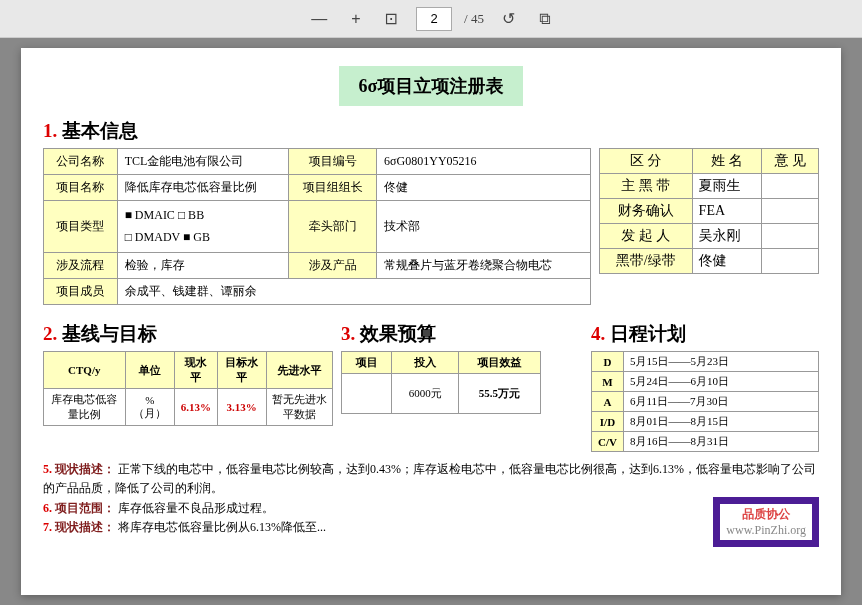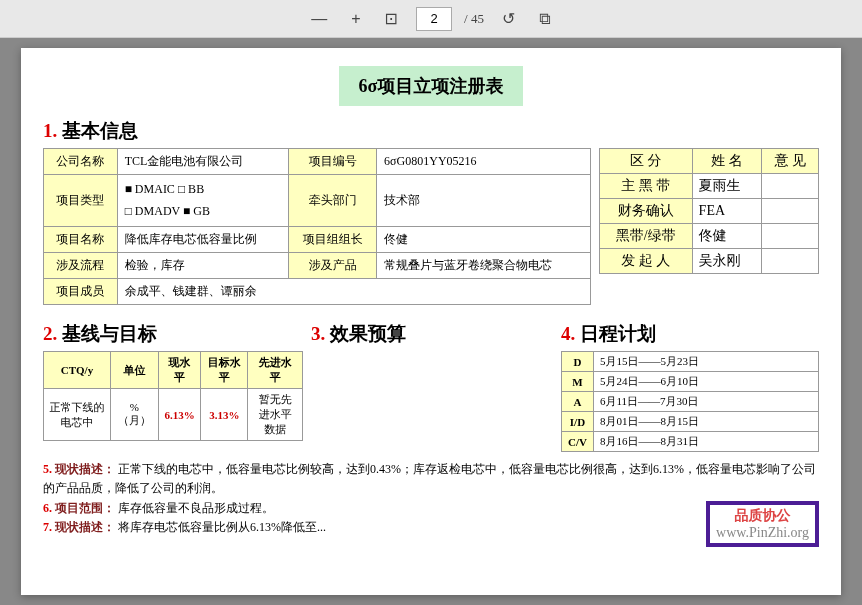--- a/index.html
+++ b/index.html
@@ -139,21 +139,21 @@
     .right-section {
       width: 220px;
     }
 
     
     .bottom-row {
       display: flex;
       gap: 8px;
       margin-bottom: 8px;
     }
-    .section2 { width: 260px; }
+    .section2 { width: 290px; }
     .section3 { width: 200px; }
     .section4 { flex: 1; padding-left: 42px; }
 
     .ctq-table {
       border-collapse: collapse;
       width: 100%;
     }
     .ctq-table td, .ctq-table th {
       border: 1px solid #999;
       padding: 3px 5px;
@@ -250,30 +250,30 @@
       <div class="left-section">
         <table class="info-table">
           <tbody>
               <tr>
             <td class="label-cell">公司名称</td>
             <td class="value-cell">TCL金能电池有限公司</td>
             <td class="label-cell">项目编号</td>
             <td class="value-cell">6σG0801YY05216</td>
           </tr>
           <tr>
+            <td class="label-cell">项目名称</td>
+            <td class="value-cell">降低库存电芯低容量比例</td>
+            <td class="label-cell">项目组组长</td>
+            <td class="value-cell">佟健</td>
+          </tr>
+          <tr>
             <td class="label-cell">项目类型</td>
             <td class="value-cell type-checkboxes">■ DMAIC □ BB<br>□ DMADV ■ GB</td>
             <td class="label-cell">牵头部门</td>
             <td class="value-cell">技术部</td>
-          </tr>
-          <tr>
-            <td class="label-cell">项目名称</td>
-            <td class="value-cell">降低库存电芯低容量比例</td>
-            <td class="label-cell">项目组组长</td>
-            <td class="value-cell">佟健</td>
           </tr>
           <tr>
             <td class="label-cell">涉及流程</td>
             <td class="value-cell">检验，库存</td>
             <td class="label-cell">涉及产品</td>
             <td class="value-cell">常规叠片与蓝牙卷绕聚合物电芯</td>
           </tr>
           <tr>
             <td class="label-cell">项目成员</td>
             <td class="value-cell" colspan="3">余成平、钱建群、谭丽余</td>
@@ -294,27 +294,27 @@
             <td class="side-label">主 黑 带</td>
             <td class="side-value">夏雨生</td>
             <td class="side-value"></td>
           </tr>
           <tr>
             <td class="side-label">财务确认</td>
             <td class="side-value">FEA</td>
             <td class="side-value"></td>
           </tr>
           <tr>
+            <td class="side-label">发 起 人</td>
+            <td class="side-value">吴永刚</td>
+            <td class="side-value"></td>
+          </tr>
+          <tr>
             <td class="side-label">黑带/绿带</td>
             <td class="side-value">佟健</td>
-            <td class="side-value"></td>
-          </tr>
-          <tr>
-            <td class="side-label">发 起 人</td>
-            <td class="side-value">吴永刚</td>
             <td class="side-value"></td>
           </tr>
         </tbody>
           </table>
       </div>
     </div>
 
     <div class="bottom-row">
 
       <div class="section2">
@@ -325,35 +325,49 @@
         <table class="ctq-table">
           <tbody>
               <tr>
             <th>CTQ/y</th>
             <th>单位</th>
             <th>现水平</th>
             <th>目标水平</th>
             <th>先进水平</th>
           </tr>
           <tr>
-            <td>正常下线的电芯中</td>
+            <td>库存电芯低容量比例</td>
             <td>%（月）</td>
             <td class="ctq-highlight">6.13%</td>
             <td class="ctq-highlight">3.13%</td>
             <td>暂无先进水平数据</td>
           </tr>
         </tbody>
           </table>
       </div>
 
       <div class="section3">
         <div class="section-header">
           <span class="section-num">3.</span>
           <span> 效果预算</span>
         </div>
+        <table class="effect-table">
+          <tbody>
+              <tr>
+            <th>项目</th>
+            <th>投入</th>
+            <th>项目效益</th>
+          </tr>
+          <tr>
+            <td style="height:40px;"></td>
+            <td>6000元</td>
+            <td style="font-weight:bold;">55.5万元</td>
+          </tr>
+        </tbody>
+          </table>
       </div>
 
       <div class="section4">
         <div class="section-header">
           <span class="section-num">4.</span>
           <span> 日程计划</span>
         </div>
         <table class="schedule-table">
           <tbody>
               <tr>
@@ -393,20 +407,20 @@
         <span>库存低容量不良品形成过程。</span>
       </p>
       <p>
         <span class="desc-num">7.</span>
         <span class="desc-label"> 现状描述：</span>
         <span>将库存电芯低容量比例从6.13%降低至...</span>
       </p>
     </div>
 
     <div style="position:relative;">
-      <div style="position:absolute; right:0; bottom:-10px; text-align:center; font-size:14px; color:#888; background:white; padding:2px 6px; border:4px solid #4c1d95;">
+      <div style="position:absolute; right:0; bottom:-10px; text-align:center; font-size:12px; color:#888; background:white; padding:2px 6px; border:7px solid #4c1d95;">
         <div style="font-weight:bold; color:#d44;">品质协公</div>
         <div>www.PinZhi.org</div>
       </div>
     </div>
 
   </div>
 </div>
 
 </body></html>

